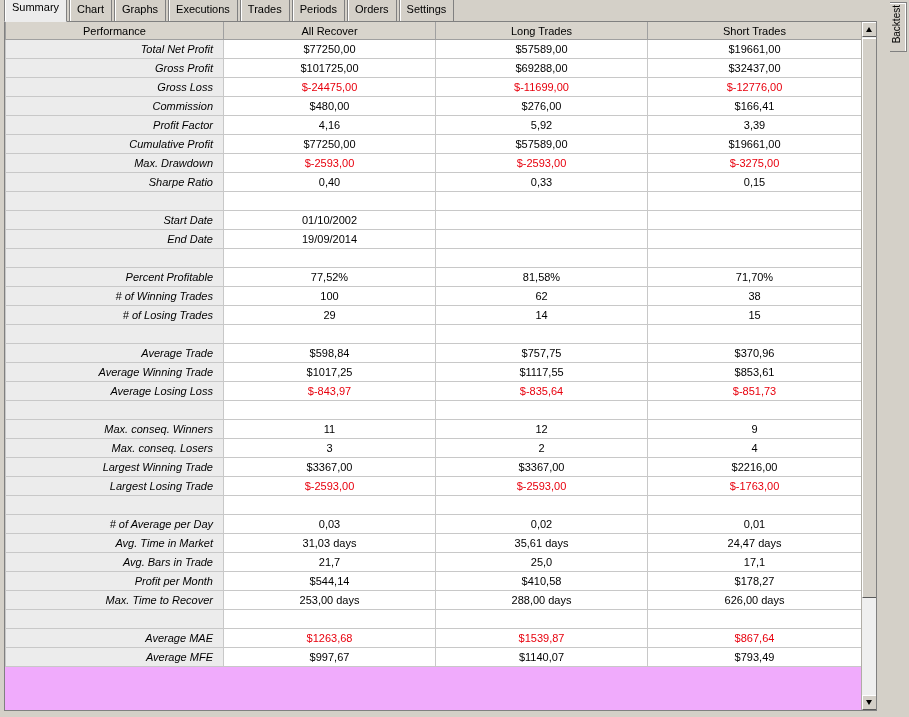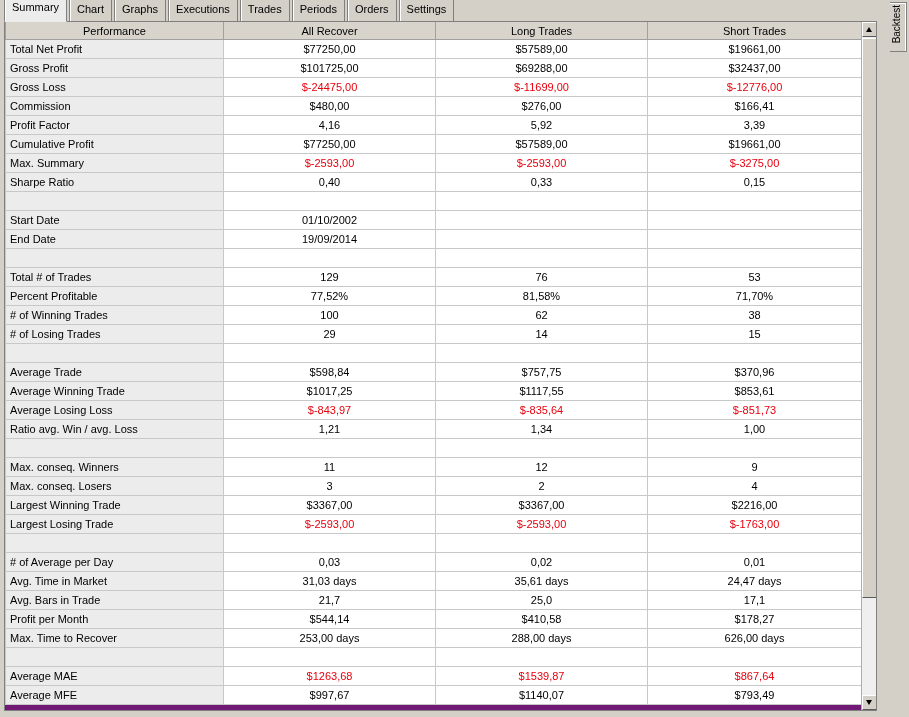--- a/index.html
+++ b/index.html
@@ -72,21 +72,21 @@
     margin: 2px 0 0 1px;
     white-space: nowrap;
   }
   
   .panel {
     position: absolute;
     left: 4px;
     top: 21px;
     width: 873px;
     height: 690px;
-    background: #701a75;
+    background: #f0abfc;
     border: 1px solid #808080;
     box-sizing: border-box;
     overflow: hidden;
   }
   .grid-wrap {
     position: absolute;
     left: 0;
     top: 0;
     right: 15px;
     bottom: 0;
@@ -117,22 +117,23 @@
     height: 18px;
     border: 1px solid #c8c8c8;
     padding: 0 4px;
     text-align: center;
     background: #ffffff;
     white-space: nowrap;
     overflow: hidden;
   }
   table.grid td.label {
     background: #ececec;
-    text-align: left;
+    text-align: right;
     padding-right: 10px;
+    font-style: italic;
   }
   table.grid tr.spacer td {
     height: 18px;
   }
   td.neg { color: #e8000d; }
   
   .vscroll {
     position: absolute;
     right: 0;
     top: 0;
@@ -249,21 +250,21 @@
               <td>5,92</td>
               <td>3,39</td>
             </tr>
             <tr>
               <td class="label">Cumulative Profit</td>
               <td>$77250,00</td>
               <td>$57589,00</td>
               <td>$19661,00</td>
             </tr>
             <tr>
-              <td class="label">Max. Summary</td>
+              <td class="label">Max. Drawdown</td>
               <td class="neg">$-2593,00</td>
               <td class="neg">$-2593,00</td>
               <td class="neg">$-3275,00</td>
             </tr>
             <tr>
               <td class="label">Sharpe Ratio</td>
               <td>0,40</td>
               <td>0,33</td>
               <td>0,15</td>
             </tr>
@@ -285,26 +286,20 @@
               <td></td>
               <td></td>
             </tr>
             <tr class="spacer">
               <td class="label"></td>
               <td></td>
               <td></td>
               <td></td>
             </tr>
             <tr>
-              <td class="label">Total # of Trades</td>
-              <td>129</td>
-              <td>76</td>
-              <td>53</td>
-            </tr>
-            <tr>
               <td class="label">Percent Profitable</td>
               <td>77,52%</td>
               <td>81,58%</td>
               <td>71,70%</td>
             </tr>
             <tr>
               <td class="label"># of Winning Trades</td>
               <td>100</td>
               <td>62</td>
               <td>38</td>
@@ -331,26 +326,20 @@
               <td class="label">Average Winning Trade</td>
               <td>$1017,25</td>
               <td>$1117,55</td>
               <td>$853,61</td>
             </tr>
             <tr>
               <td class="label">Average Losing Loss</td>
               <td class="neg">$-843,97</td>
               <td class="neg">$-835,64</td>
               <td class="neg">$-851,73</td>
-            </tr>
-            <tr>
-              <td class="label">Ratio avg. Win / avg. Loss</td>
-              <td>1,21</td>
-              <td>1,34</td>
-              <td>1,00</td>
             </tr>
             <tr class="spacer">
               <td class="label"></td>
               <td></td>
               <td></td>
               <td></td>
             </tr>
             <tr>
               <td class="label">Max. conseq. Winners</td>
               <td>11</td>

